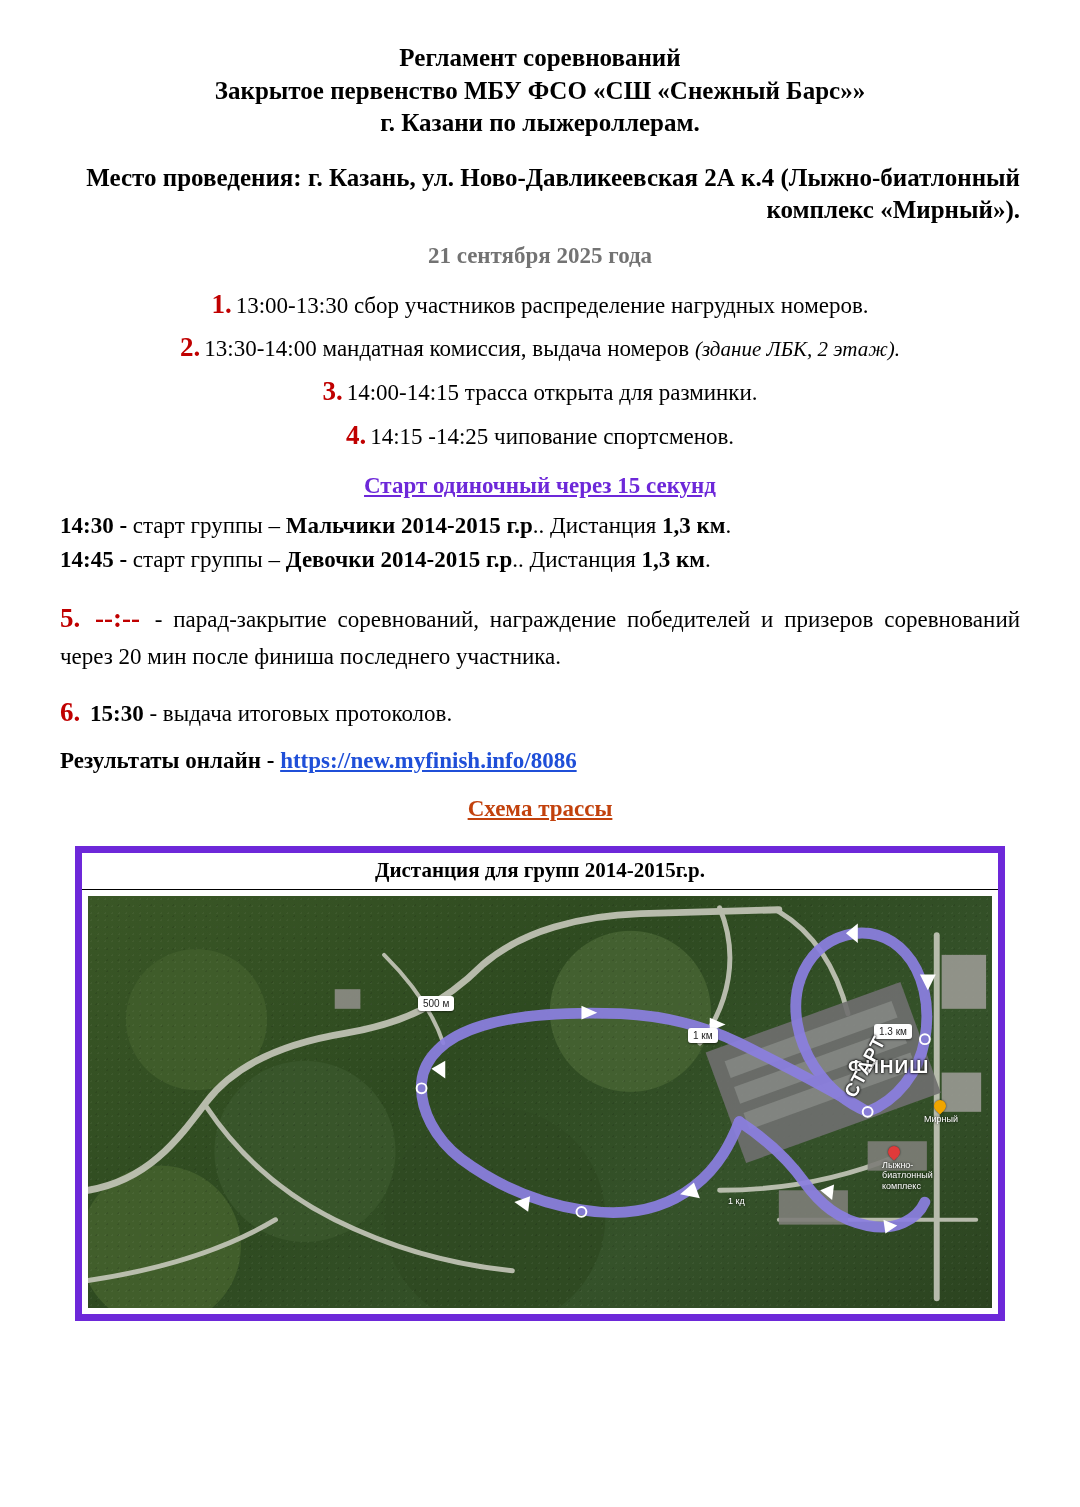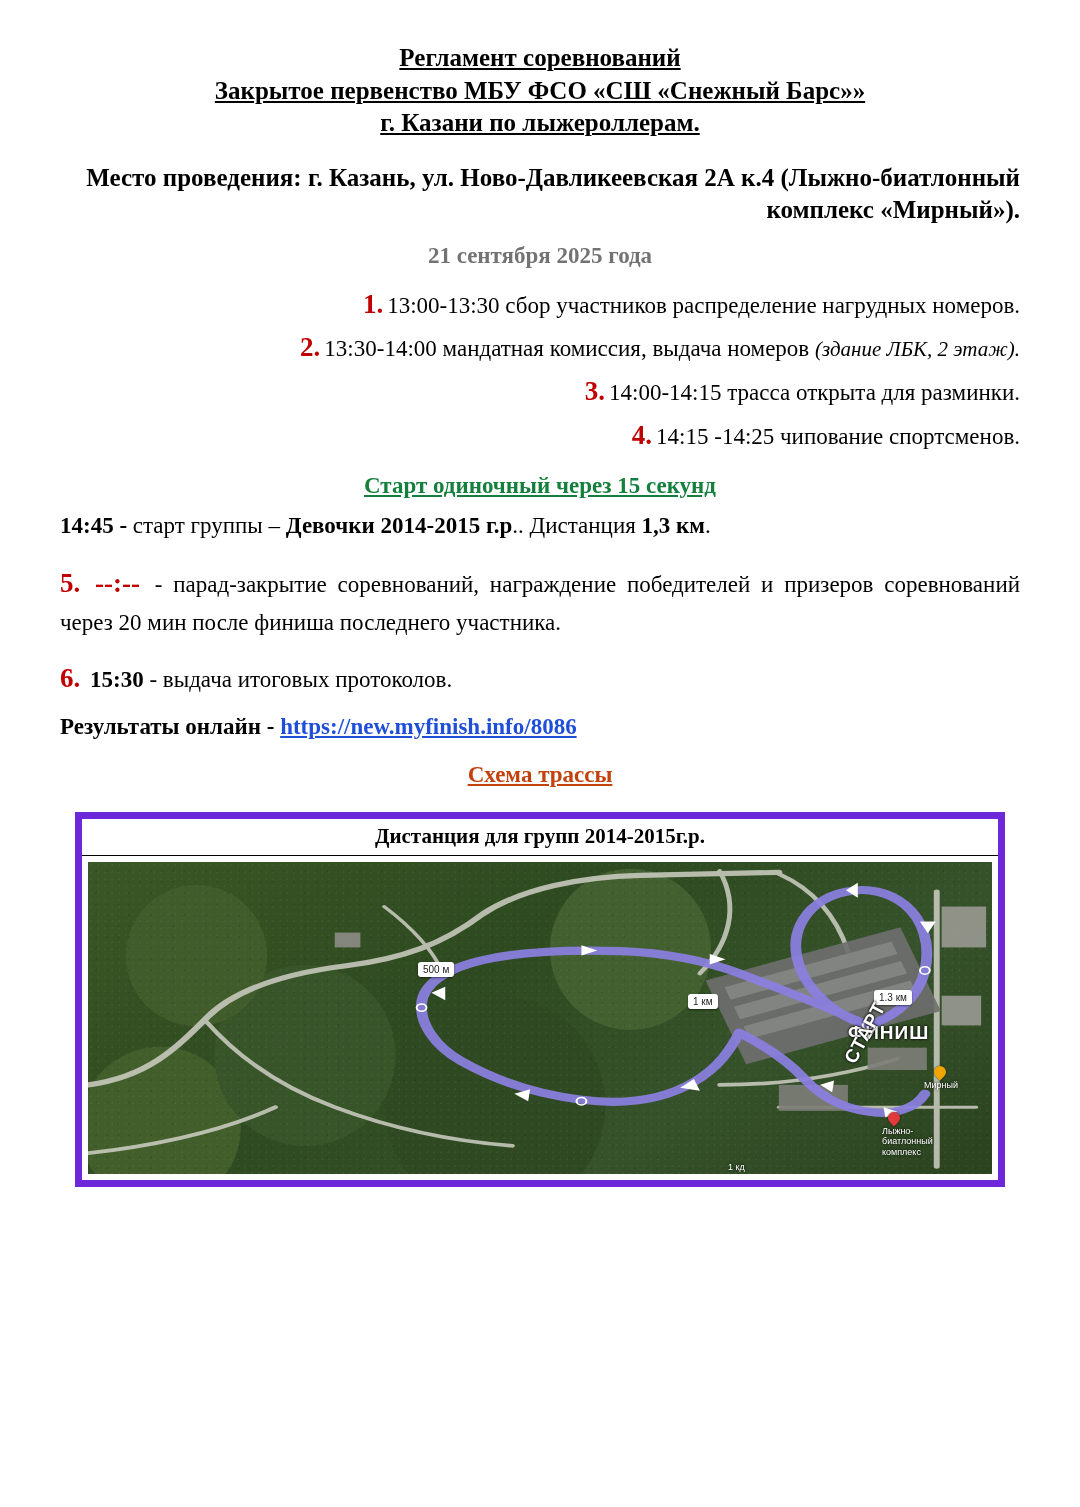--- a/index.html
+++ b/index.html
@@ -21,58 +21,58 @@
     box-sizing: border-box;
     padding: 42px 60px 0 60px;
     position: relative;
   }
   .title-block {
     text-align: center;
     font-weight: bold;
     font-size: 25px;
     line-height: 1.30;
   }
-  .title-block .line { display: block; text-decoration: underline; }
+  .title-block .line { display: block; }
   .venue-block {
     text-align: right;
     font-weight: bold;
     font-size: 25px;
     line-height: 1.30;
     margin-top: 22px;
   }
   .date-line {
     text-align: center;
     font-weight: bold;
     font-size: 23px;
     color: #737373;
     margin-top: 16px;
   }
   .items {
     margin-top: 14px;
   }
   .item {
     font-size: 23px;
     line-height: 1.62;
-    text-align: right;
+    text-align: center;
   }
   .num {
     color: #c00000;
     font-weight: bold;
     font-size: 27px;
     margin-right: 4px;
   }
   .ital {
     font-style: italic;
     font-size: 21px;
   }
   .start-note {
     text-align: center;
     font-weight: bold;
     font-size: 23px;
-    color: #15803d;
+    color: #6d28d9;
     text-decoration: underline;
     margin-top: 16px;
     margin-bottom: 10px;
   }
   .group-line {
     font-size: 23px;
     line-height: 1.48;
   }
   .group-line b { font-weight: bold; }
   .para {
@@ -114,21 +114,21 @@
   .figure-caption {
     text-align: center;
     font-weight: bold;
     font-size: 21px;
     padding: 5px 0 6px 0;
     border-bottom: 1px solid #000;
     background: #fff;
   }
   .map-wrap {
     position: relative;
-    height: 312px;
+    height: 412px;
     margin: 6px;
     overflow: hidden;
     background: #2f4a22;
   }
   
   .map-bg {
     position: absolute;
     inset: 0;
     background:
       radial-gradient(circle at 12% 30%, #3f5c2a 0 70px, rgba(0,0,0,0) 71px),
@@ -226,20 +226,26 @@
     <div class="item">
       <span class="num">3.</span><span>14:00-14:15 трасса открыта для разминки.</span>
     </div>
     <div class="item">
       <span class="num">4.</span><span>14:15 -14:25 чипование спортсменов.</span>
     </div>
   </div>
 
   <div class="start-note">Старт одиночный через 15 секунд</div>
 
+  <div class="group-line">
+    <b>14:30 -</b>
+    <span>старт группы –</span>
+    <b>Мальчики 2014-2015 г.р</b><span>.. Дистанция</span>
+    <b>1,3 км</b><span>.</span>
+  </div>
   <div class="group-line">
     <b>14:45 -</b>
     <span>старт группы –</span>
     <b>Девочки 2014-2015 г.р</b><span>.. Дистанция</span>
     <b>1,3 км</b><span>.</span>
   </div>
 
   <div class="para">
     <span class="num">5.</span>
     <span class="num">--:--</span>

